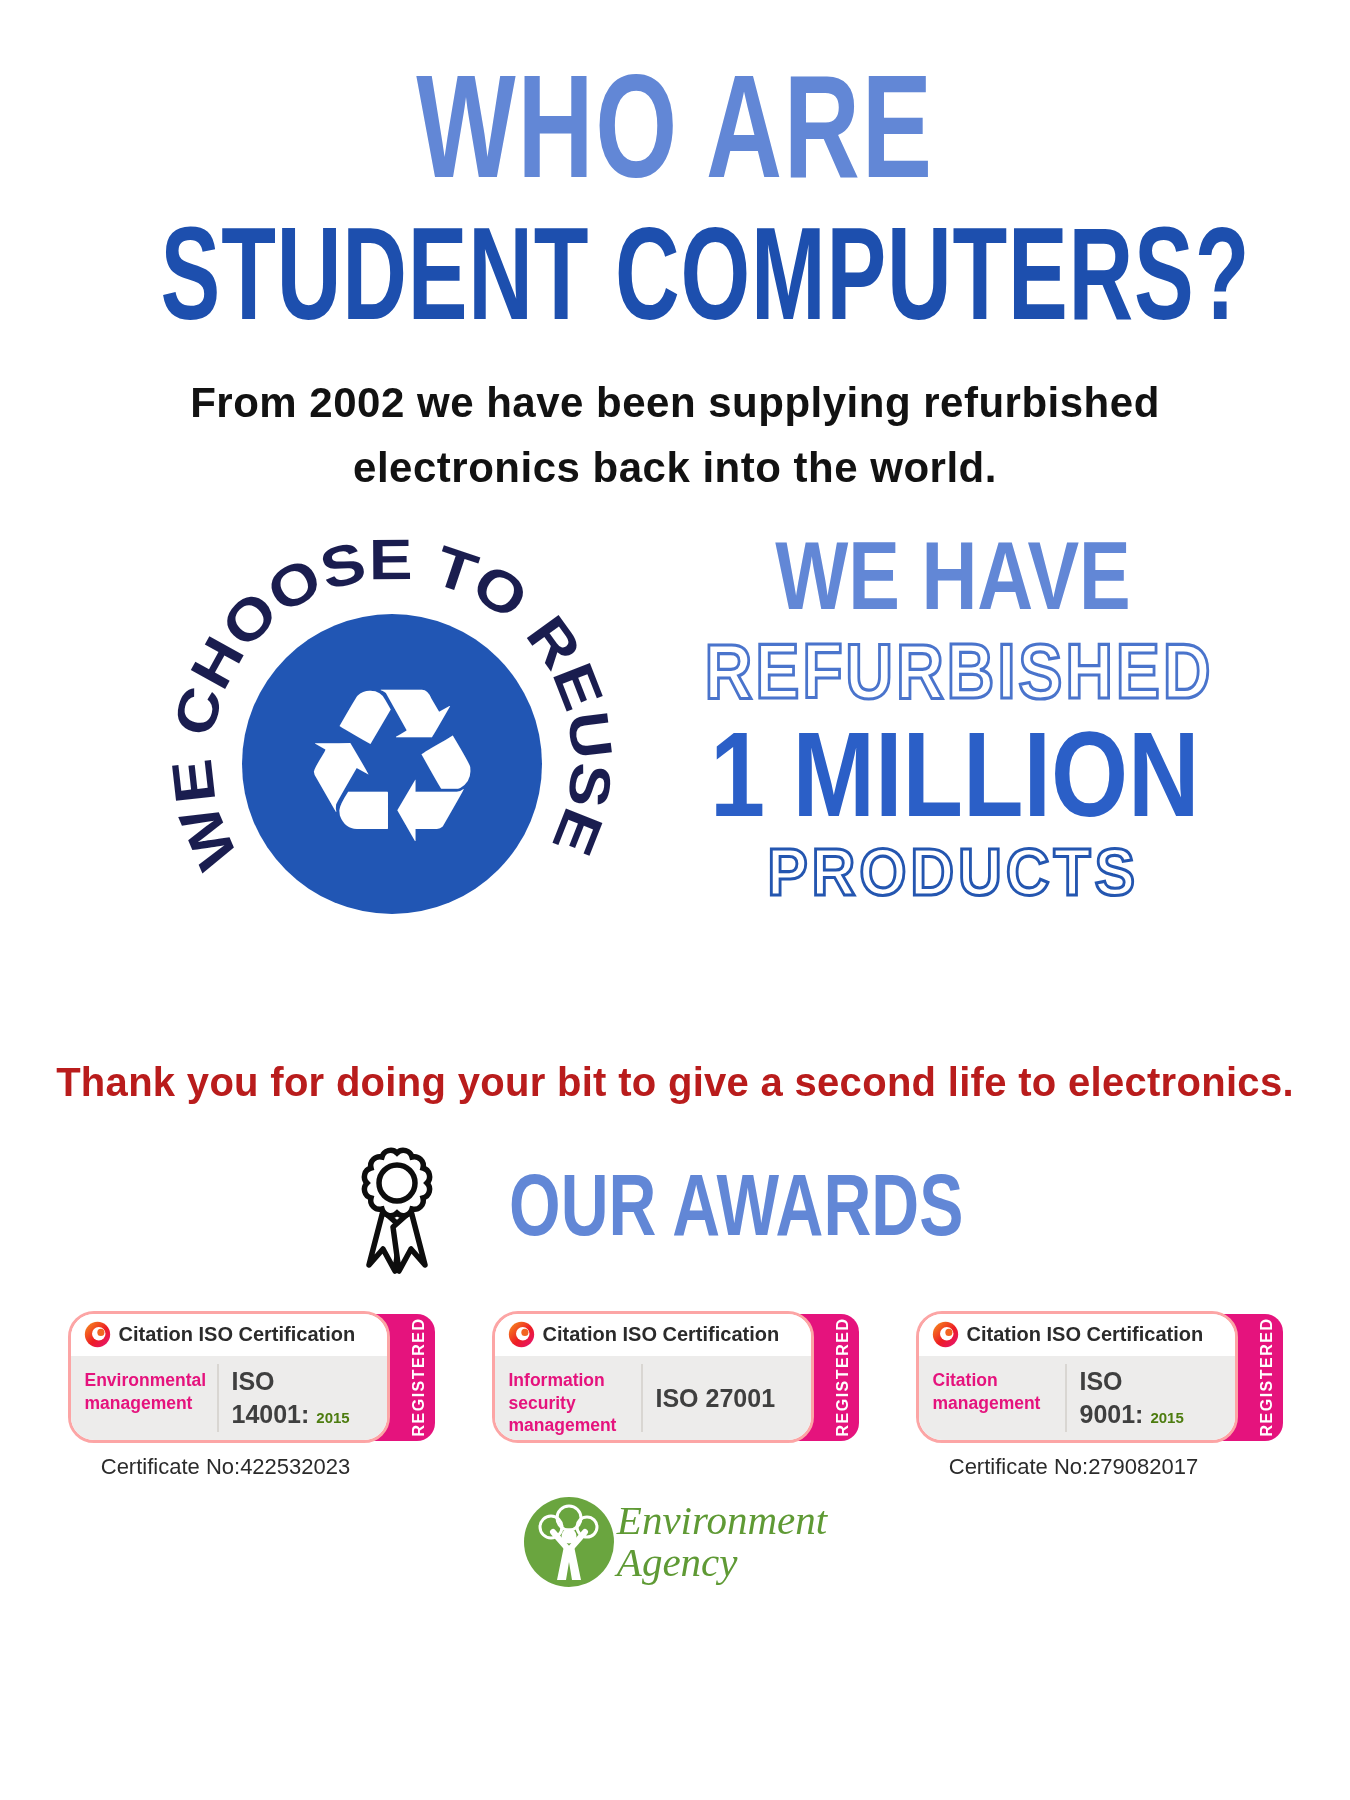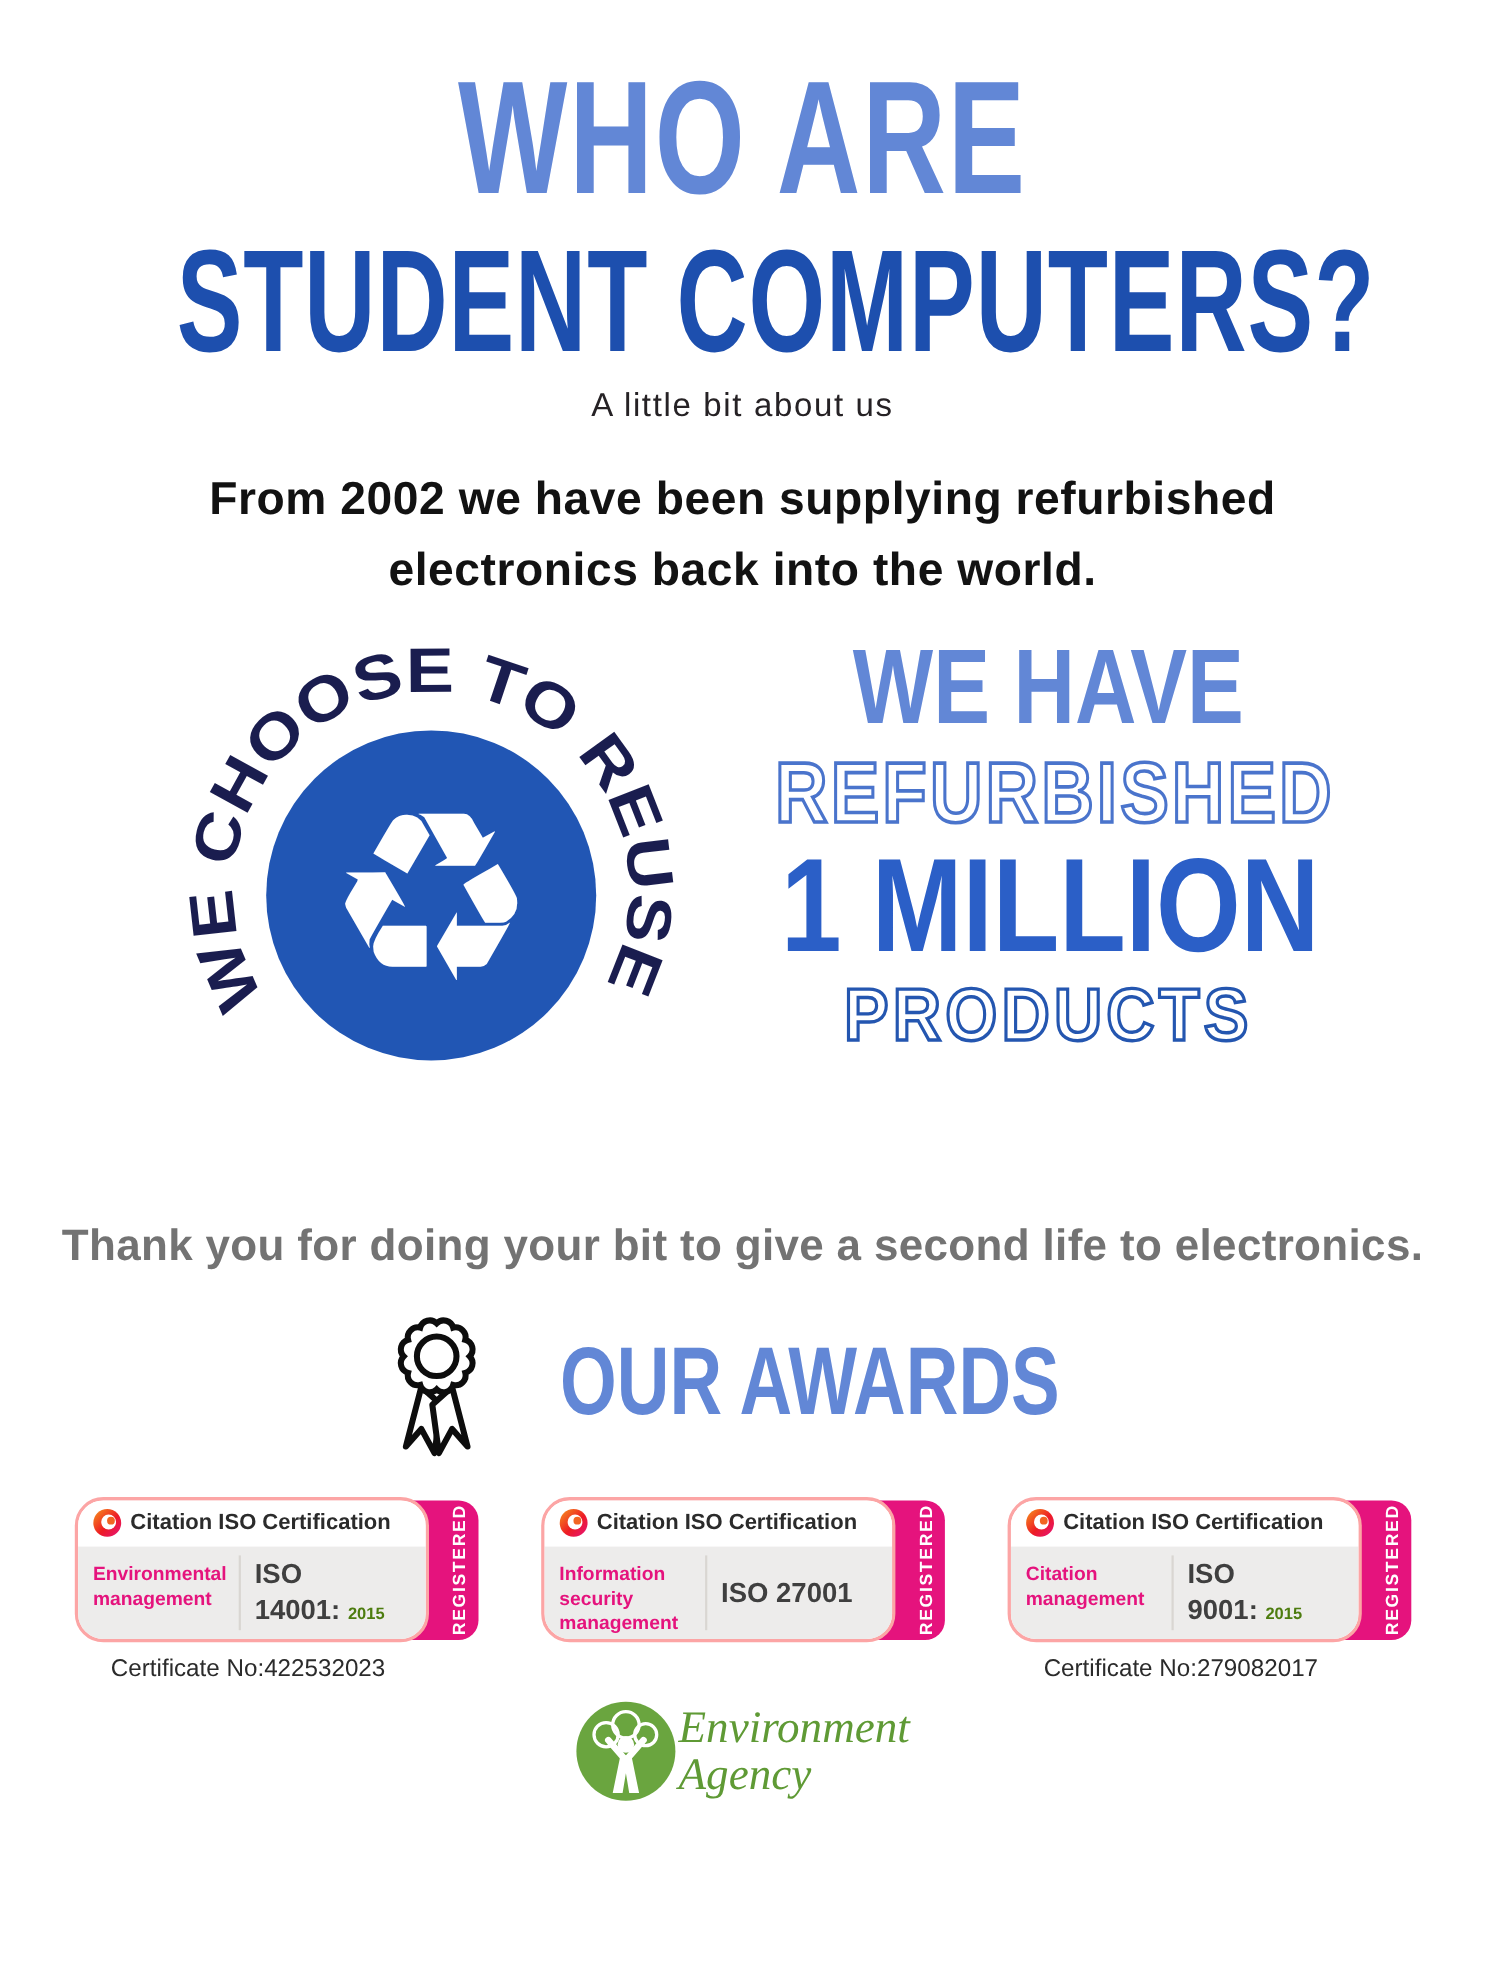--- a/index.html
+++ b/index.html
@@ -29,21 +29,21 @@
   .stat-refurbished{
     margin-top:14px;font-size:72px;font-weight:800;color:#ffffff;white-space:nowrap;
     -webkit-text-stroke:3px #4a74cc;letter-spacing:3px;transform:scale(.92,1.08);line-height:1.05;
   }
   .stat-million{margin-top:6px;font-size:110px;font-weight:800;color:#2b5fc7;transform:scale(.9,1.1);white-space:nowrap;line-height:1.05;}
   .stat-products{
     margin-top:8px;font-size:64px;font-weight:800;color:#ffffff;white-space:nowrap;
     -webkit-text-stroke:3px #2456b0;letter-spacing:4px;transform:scale(.95,1.05);line-height:1.05;
   }
   
-  .thanks{margin-top:86px;font-size:40px;font-weight:700;color:#737373;white-space:nowrap;letter-spacing:.3px;}
+  .thanks{margin-top:86px;font-size:40px;font-weight:700;color:#b91c1c;white-space:nowrap;letter-spacing:.3px;}
   
   .awards-row{margin-top:26px;display:flex;justify-content:center;align-items:center;gap:22px;}
   .awards-title{font-size:78px;font-weight:800;color:#6287d6;transform:scale(.85,1.12);white-space:nowrap;}
   
   .badges-row{width:1215px;margin:30px auto 0;display:flex;justify-content:space-between;align-items:flex-start;}
   .iso-badge-wrap{width:367px;text-align:left;}
   .iso-badge{position:relative;width:367px;height:134px;}
   .iso-tab{
     position:absolute;right:0;top:3px;width:85px;height:127px;background:#e5137d;border-radius:18px;
   }
@@ -77,21 +77,20 @@
     text-align:left;line-height:1.02;
   }
 </style>
 </head>
 <body>
 
 <div class="page">
 
   <div class="who">WHO ARE</div>
   <div class="student">STUDENT COMPUTERS?</div>
-  <div class="subtitle">A little bit about us</div>
   <div class="intro">From 2002 we have been supplying refurbished electronics back into the world.</div>
 
   <div class="hero">
 
     <svg class="reuse-badge" viewBox="0 0 530 460">
       <defs>
         <path id="reuseArc" d="M 114 343 A 180 180 0 1 1 416 343" fill="none"></path>
       </defs>
       <circle cx="265" cy="250" r="150" fill="#2156b4"></circle>
       <text x="265" y="252" text-anchor="middle" dominant-baseline="central" font-family="DejaVu Sans" font-size="215" fill="#ffffff">♻</text>

